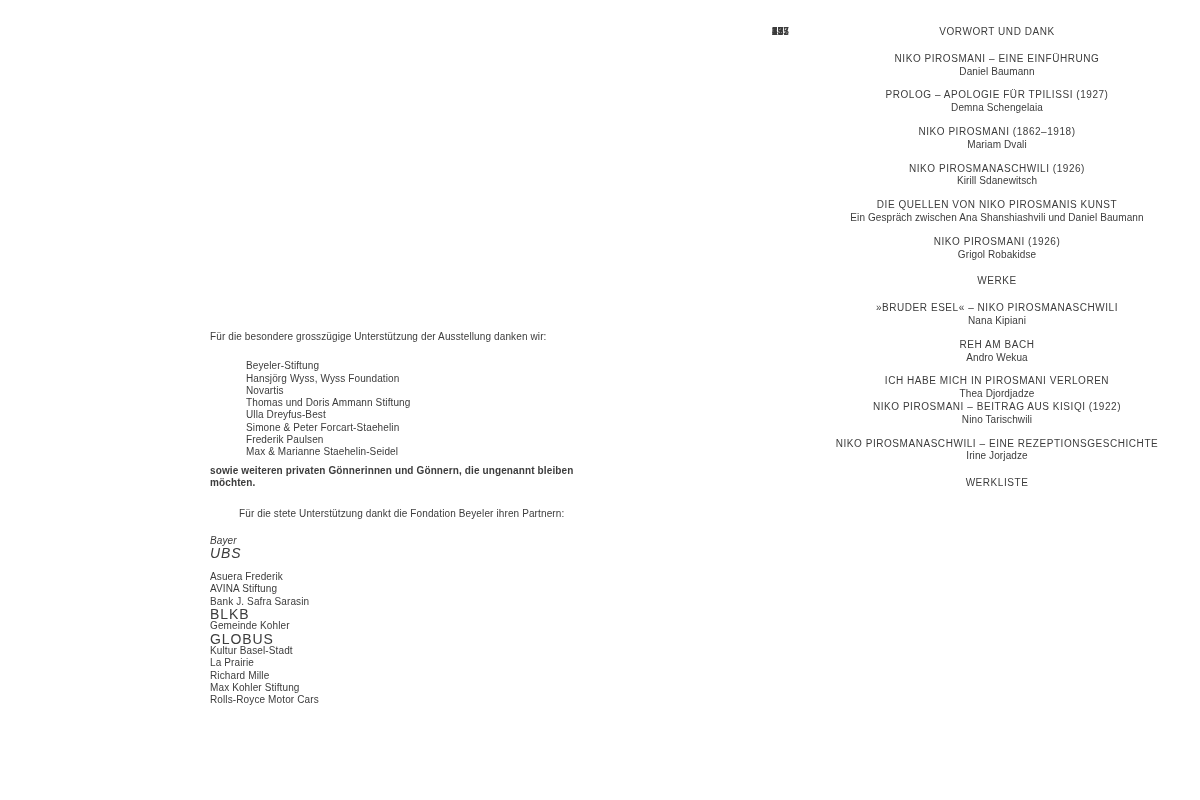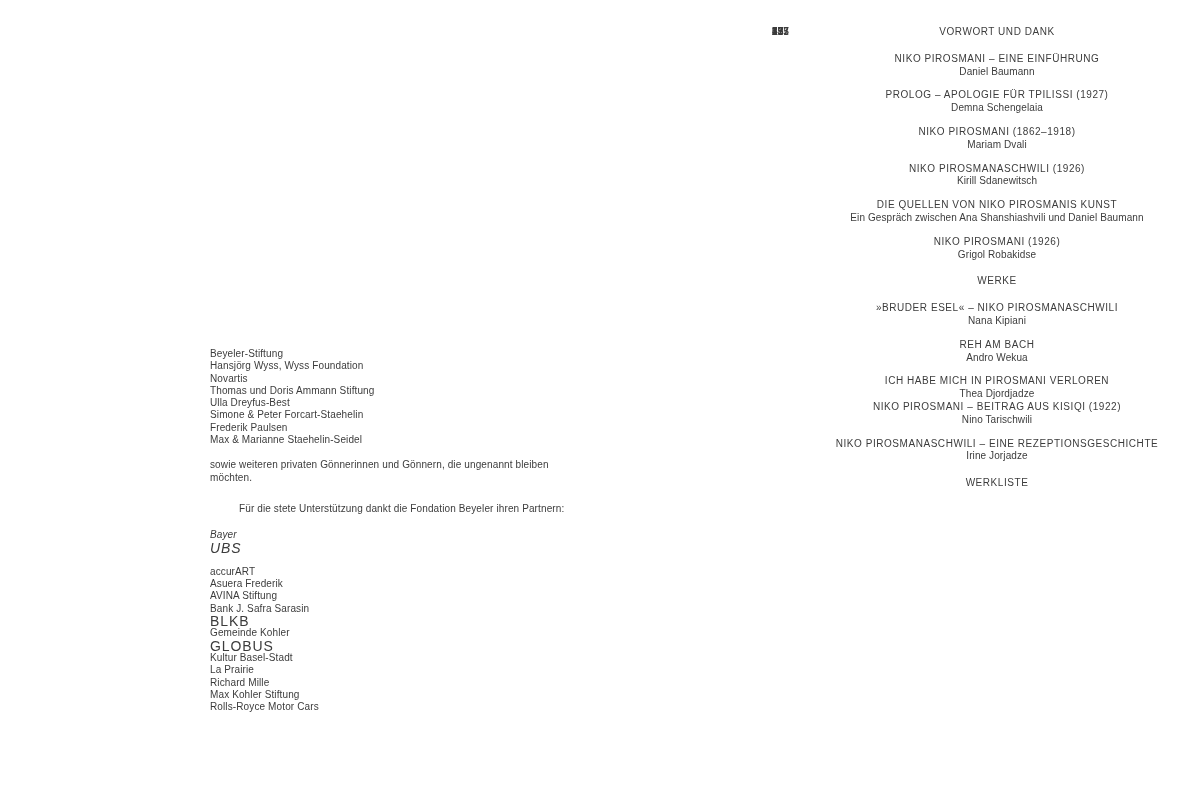--- a/index.html
+++ b/index.html
@@ -34,22 +34,22 @@
     font-size: 10px;
     line-height: 12.3px;
     letter-spacing: 0.12px;
   }
   .ack p { margin: 0; }
   .ack ul {
     margin: 0;
     padding: 0;
     list-style: none;
   }
-  .ack .gap-donors   { margin-top: 17px; }
-  .ack .gap-note     { margin-top: 13px; }
+  .ack .gap-donors   { margin-top: 17px; margin-left: 36px; }
+  .ack .gap-note     { margin-top: 6px; font-weight: bold; }
   .ack .gap-partners { margin-top: 19px; padding-left: 29px; }
   .ack .gap-main     { margin-top: 14px; font-style: italic; }
   .ack .gap-list     { margin-top: 12px; }
   .ack li.caps {
     font-size: 14px;
     letter-spacing: 0.9px;
   }
 
   
   .toc {
@@ -73,41 +73,41 @@
     letter-spacing: 0.1px;
   }
 </style>
 </head>
 <body>
 
 <div class="spread" style="color: rgb(60, 60, 60); background: rgb(255, 255, 255);">
 
   <div class="page page-left">
     <div class="ack">
+      <p>Für die besondere grosszügige Unterstützung der Ausstellung danken wir:</p>
       <ul class="gap-donors">
           <li>Beyeler-Stiftung</li>
           <li>Hansjörg Wyss, Wyss Foundation</li>
           <li>Novartis</li>
           <li>Thomas und Doris Ammann Stiftung</li>
           <li>Ulla Dreyfus-Best</li>
           <li>Simone &amp; Peter Forcart-Staehelin</li>
           <li>Frederik Paulsen</li>
           <li>Max &amp; Marianne Staehelin-Seidel</li>
         </ul>
       <div class="gap-note">
           <div>sowie weiteren privaten Gönnerinnen und Gönnern, die ungenannt bleiben</div>
           <div>möchten.</div>
         </div>
       <p class="gap-partners">Für die stete Unterstützung dankt die Fondation Beyeler ihren Partnern:</p>
       <ul class="gap-main">
           <li>Bayer</li>
           <li class="caps">UBS</li>
         </ul>
       <ul class="gap-list">
-          <li>accurART</li>
           <li>Asuera Frederik</li>
           <li>AVINA Stiftung</li>
           <li>Bank J. Safra Sarasin</li>
           <li class="caps">BLKB</li>
           <li>Gemeinde Kohler</li>
           <li class="caps">GLOBUS</li>
           <li>Kultur Basel-Stadt</li>
           <li>La Prairie</li>
           <li>Richard Mille</li>
           <li>Max Kohler Stiftung</li>

